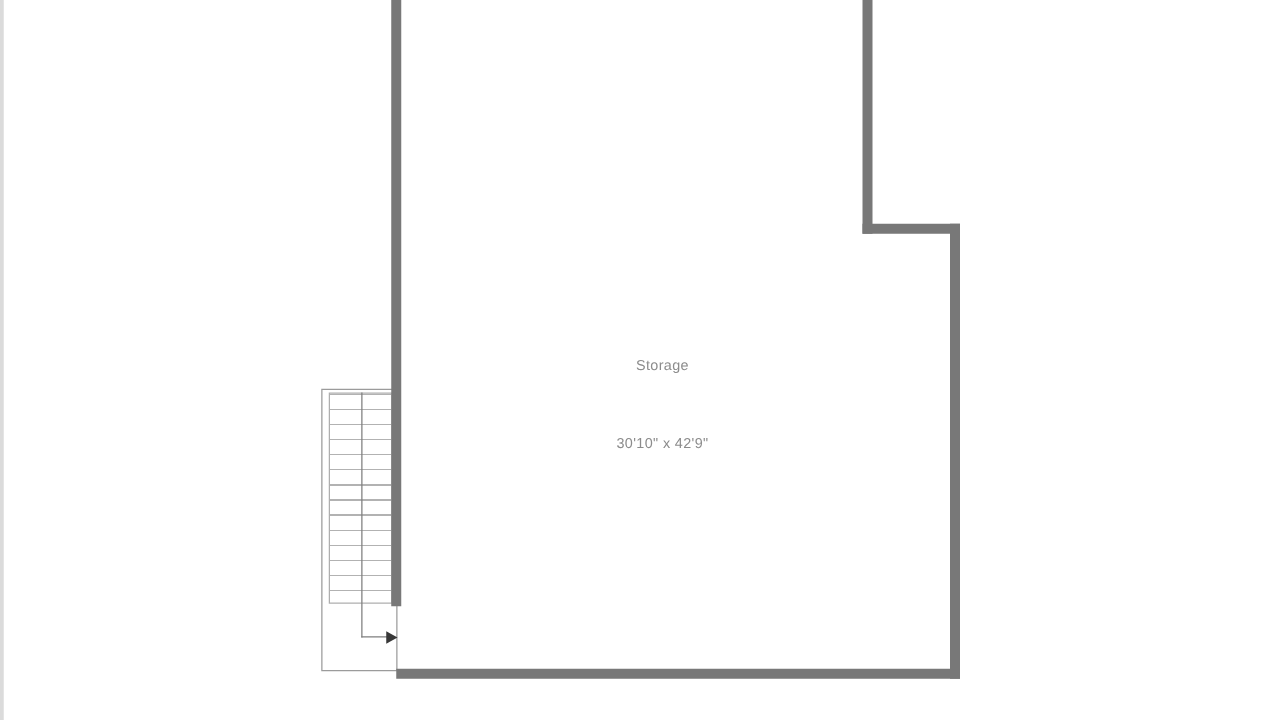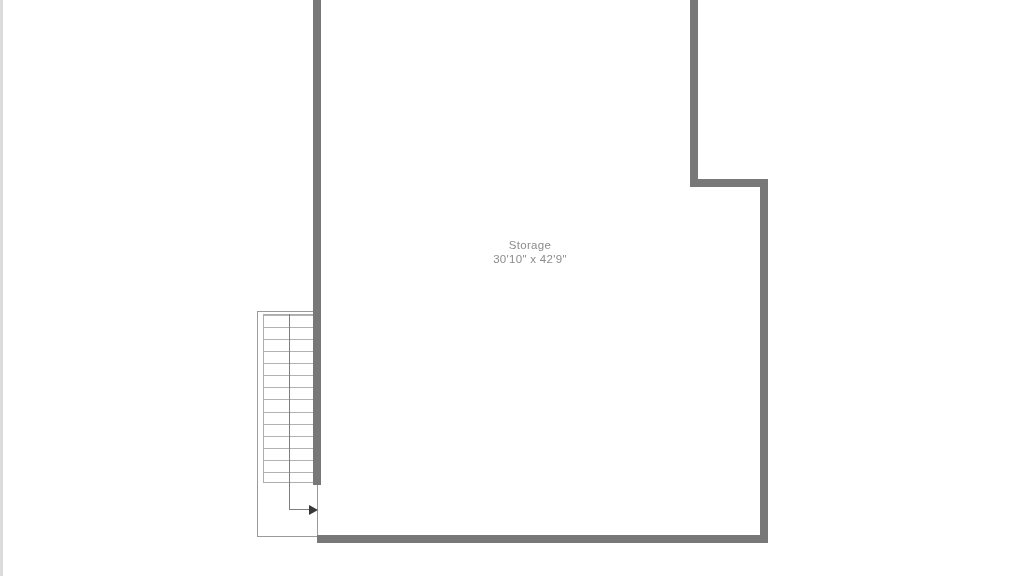--- a/index.html
+++ b/index.html
@@ -79,21 +79,21 @@
     position: absolute;
     left: 430px; top: 238px;
     width: 200px;
     text-align: center;
     color: #8c8c8c;
     font-size: 11.5px;
     line-height: 14px;
     letter-spacing: 0.3px;
     z-index: 4;
   }
-  .room-name, .room-dimensions { display: block; }
+  .room-name, .room-dimensions { display: block; margin-top: 48px; }
 </style>
 </head>
 <body>
 
 <div class="canvas">
 
   <div class="edge-strip"></div>
 
   <div class="wall wall-left"></div>
   <div class="wall wall-right-upper"></div>

